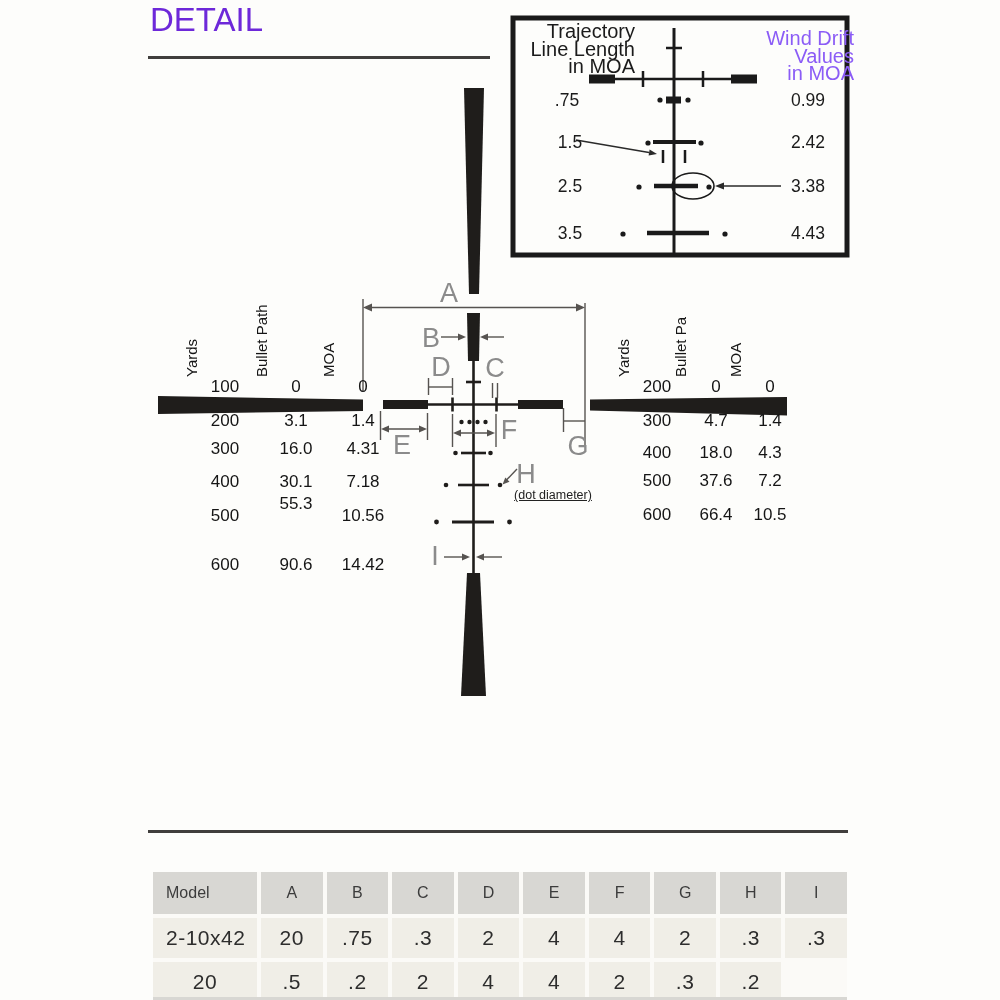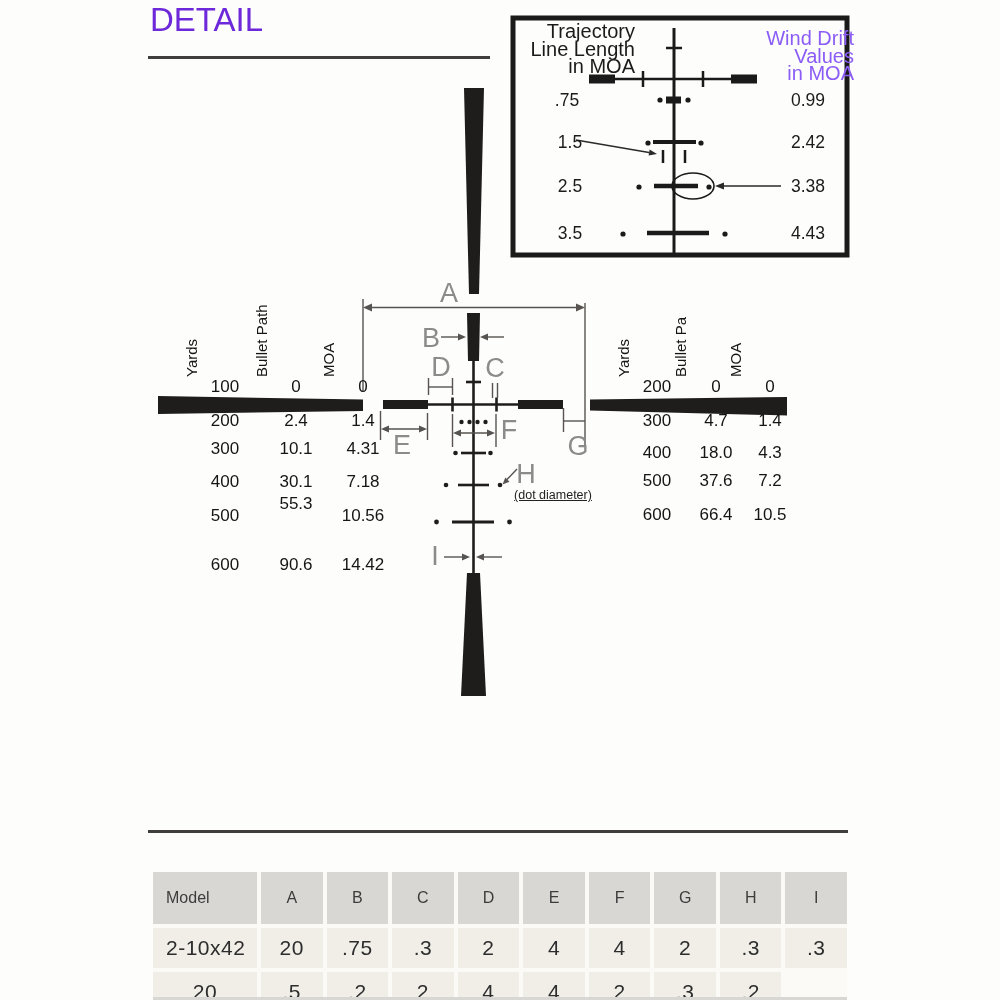--- a/index.html
+++ b/index.html
@@ -13,21 +13,21 @@
   .inset-hdr{font-size:20px;line-height:17.5px;text-align:right;white-space:pre-line;color:#1b1b1b;}
   .red{color:#8b5cf6;}
   .ival{font-size:17.5px;color:#1b1b1b;}
   .dim{font-size:27px;color:#8b8b8b;}
   .note{font-size:12.5px;color:#222;text-decoration:underline;}
   .bcell{font-size:17px;color:#151515;margin-left:33px;}
   .rot{position:absolute;transform-origin:0 100%;transform:rotate(-90deg);
        font-size:15px;line-height:17px;color:#151515;white-space:nowrap;}
   .sub-table{position:absolute;left:153px;top:872px;width:694px;background:#fbfaf7;
              display:grid;grid-template-columns:104px repeat(9,1fr);gap:4px;}
-  .sh{background:#d8d7d3;height:52px;display:flex;align-items:center;justify-content:center;
+  .sh{background:#d8d7d3;height:42px;display:flex;align-items:center;justify-content:center;
       font-size:16px;color:#3c3c3c;}
   .sd{background:#f0eee7;height:40px;display:flex;align-items:center;justify-content:center;
       font-size:21px;color:#2d2d2d;letter-spacing:0.5px;}
   .left-al{justify-content:flex-start;padding-left:13px;box-sizing:border-box;}
   .sliver{position:absolute;left:153px;top:997px;width:694px;height:3px;background:#d8d7d3;}
 </style>
 </head>
 <body>
 
 <div class="canvas">
@@ -173,24 +173,24 @@
   <div class="txt dim ctr" style="left:435px;top:556px">I</div>
 
   <div class="rot" style="left:200px;top:360px">Yards</div>
   <div class="rot" style="left:270px;top:360px">Bullet Path</div>
   <div class="rot" style="left:337px;top:360px">MOA</div>
 
   <div class="txt bcell ctr" style="left:192px;top:387px">100</div>
   <div class="txt bcell ctr" style="left:263px;top:387px">0</div>
   <div class="txt bcell ctr" style="left:330px;top:387px">0</div>
   <div class="txt bcell ctr" style="left:192px;top:421px">200</div>
-  <div class="txt bcell ctr" style="left:263px;top:421px">2.4</div>
+  <div class="txt bcell ctr" style="left:263px;top:421px">3.1</div>
   <div class="txt bcell ctr" style="left:330px;top:421px">1.4</div>
   <div class="txt bcell ctr" style="left:192px;top:449px">300</div>
-  <div class="txt bcell ctr" style="left:263px;top:449px">10.1</div>
+  <div class="txt bcell ctr" style="left:263px;top:449px">16.0</div>
   <div class="txt bcell ctr" style="left:330px;top:449px">4.31</div>
   <div class="txt bcell ctr" style="left:192px;top:482px">400</div>
   <div class="txt bcell ctr" style="left:263px;top:482px">30.1</div>
   <div class="txt bcell ctr" style="left:330px;top:482px">7.18</div>
   <div class="txt bcell ctr" style="left:192px;top:516px">500</div>
   <div class="txt bcell ctr" style="left:263px;top:504px">55.3</div>
   <div class="txt bcell ctr" style="left:330px;top:516px">10.56</div>
   <div class="txt bcell ctr" style="left:192px;top:565px">600</div>
   <div class="txt bcell ctr" style="left:263px;top:565px">90.6</div>
   <div class="txt bcell ctr" style="left:330px;top:565px">14.42</div>

